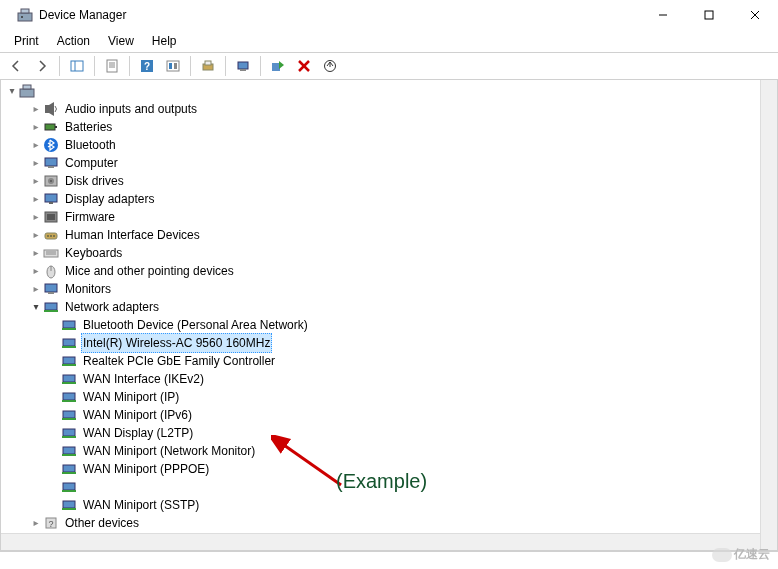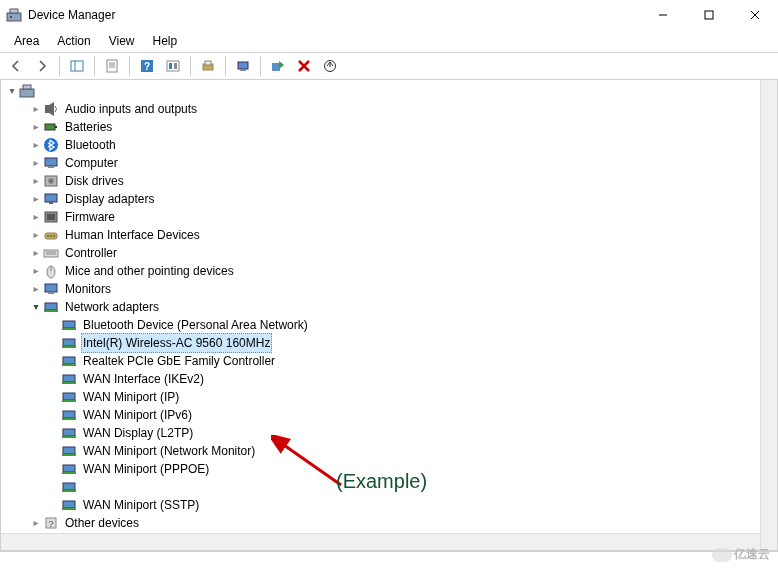--- a/index.html
+++ b/index.html
@@ -1,19 +1,19 @@
 <!DOCTYPE html>
 <html><head>
 <meta charset="utf-8">
 <style>
 * { box-sizing: border-box; margin: 0; padding: 0; }
 body { font-family: "Segoe UI", Tahoma, sans-serif; font-size: 12px; background: #fff; color: #000; width: 778px; height: 569px; overflow: hidden; position: relative; }
 
 
-.titlebar { display: flex; align-items: center; height: 30px; padding-left: 6px; }
+.titlebar { display: flex; align-items: center; height: 30px; padding-left: 17px; }
 .titlebar .icon { width: 16px; height: 16px; margin-right: 6px; display:flex; align-items:center; justify-content:center; }
 .titlebar .title { font-size: 12px; }
 .titlebar .winctrls { margin-left: auto; display: flex; }
 .titlebar .winctrls .btn { width: 46px; height: 30px; display: flex; align-items: center; justify-content: center; font-size: 13px; }
 
 
 .menubar { display: flex; align-items: center; height: 22px; padding-left: 6px; gap: 2px; }
 .menubar .item { padding: 2px 8px; font-size: 12px; }
 
 
@@ -75,21 +75,21 @@
     <div class="btn">
         <svg width="10" height="10">
           <line x1="1" y1="1" x2="9" y2="9" stroke="#000"></line>
           <line x1="9" y1="1" x2="1" y2="9" stroke="#000"></line>
         </svg>
       </div>
   </div>
 </div>
 
 <div class="menubar">
-  <div class="item">Area</div>
+  <div class="item">Print</div>
   <div class="item">Action</div>
   <div class="item">View</div>
   <div class="item">Help</div>
 </div>
 
 <div class="toolbar">
   <div class="tbtn">
       <svg width="14" height="14">
         <path d="M9 2 L4 7 L9 12" fill="none" stroke="#555" stroke-width="1.5"></path>
       </svg>
@@ -272,21 +272,21 @@
       <div class="node">
         <span class="spacer" style="width: 24px;"></span>
         <span class="arrow" style="color: rgb(136, 136, 136);">▸</span>
         <span class="nicon">
           <svg width="16" height="16" viewBox="0 0 16 16">
             <rect x="1" y="5" width="14" height="7" fill="#ddd" stroke="#888"></rect>
             <line x1="3" y1="7" x2="13" y2="7" stroke="#888"></line>
             <line x1="3" y1="9" x2="13" y2="9" stroke="#888"></line>
           </svg>
         </span>
-        <span class="label">Controller</span>
+        <span class="label">Keyboards</span>
       </div>
       <div class="node">
         <span class="spacer" style="width: 24px;"></span>
         <span class="arrow" style="color: rgb(136, 136, 136);">▸</span>
         <span class="nicon">
           <svg width="16" height="16" viewBox="0 0 16 16">
             <ellipse cx="8" cy="9" rx="4" ry="6" fill="#ddd" stroke="#888"></ellipse>
             <line x1="8" y1="3" x2="8" y2="8" stroke="#888"></line>
           </svg>
         </span>

